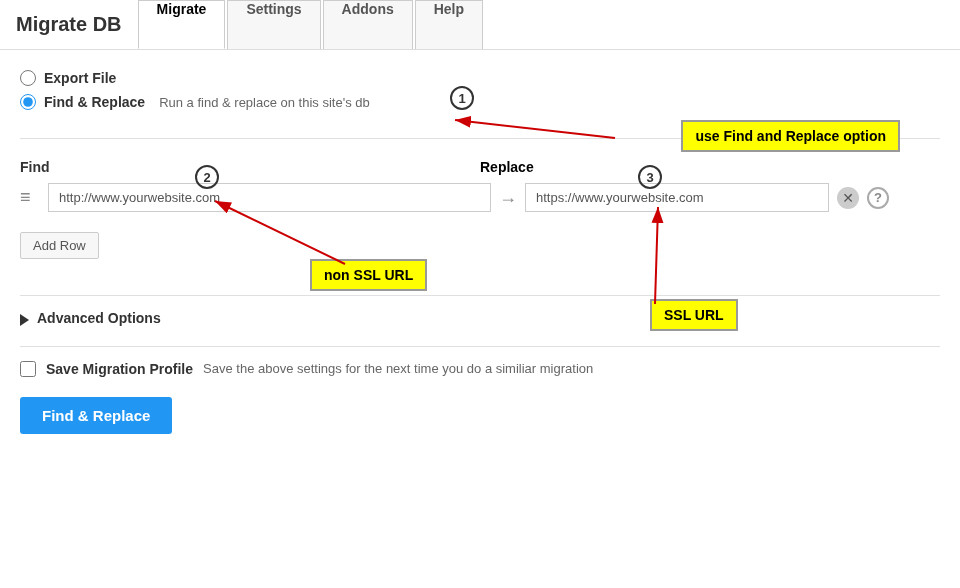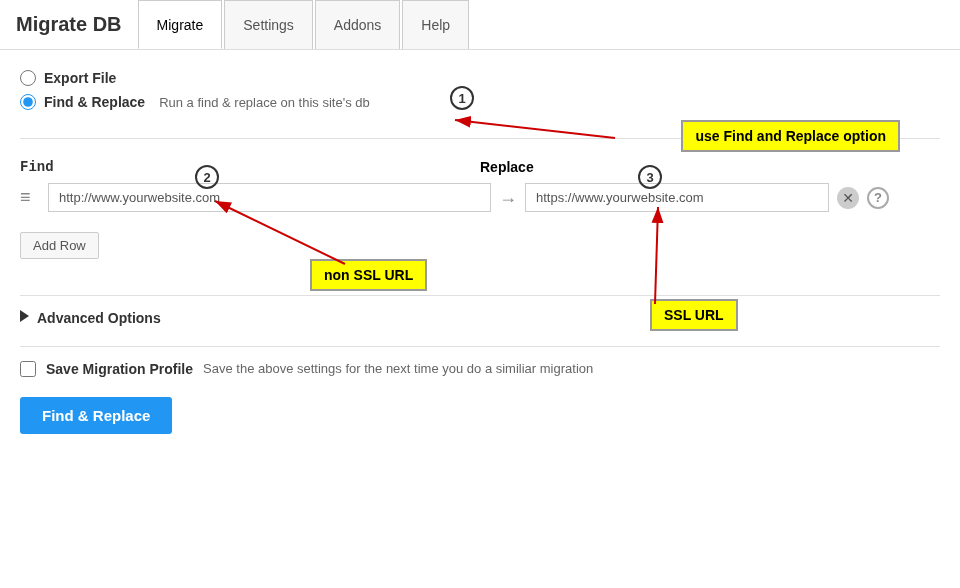--- a/index.html
+++ b/index.html
@@ -27,31 +27,31 @@
       color: #333;
       margin-right: 16px;
     }
     .nav-tabs {
       display: flex;
       gap: 0;
       height: 100%;
       align-items: stretch;
     }
     .nav-tab {
-      padding: 8px 18px;
-      display: flex;
-      align-items: center;
+      padding: 0 18px;
+      display: flex;
       border: 1px solid #ccc;
       border-bottom: none;
       background: #f7f7f7;
       cursor: pointer;
       font-size: 14px;
       color: #555;
       margin-right: 2px;
       position: relative;
+      font-weight: bold;
     }
     .nav-tab.active {
       background: #fff;
       color: #000;
       border-bottom: 1px solid #fff;
       z-index: 1;
     }
 
     
     .main {
@@ -132,21 +132,20 @@
     }
     .fr-headers {
       display: flex;
       margin-bottom: 8px;
     }
     .fr-header-find {
       width: 460px;
       font-weight: 700;
       font-size: 14px;
       color: #333;
-      font-family: Liberation Mono, monospace;
     }
     .fr-header-replace {
       font-weight: 700;
       font-size: 14px;
       color: #000000;
     }
     .fr-row {
       display: flex;
       align-items: center;
       gap: 8px;
@@ -216,21 +215,21 @@
     }
 
     
     .advanced-section {
       border-top: 1px solid #e0e0e0;
       padding-top: 14px;
       margin-bottom: 20px;
     }
     .advanced-toggle {
       display: flex;
-      align-items: flex-start;
+      align-items: flex-end;
       gap: 8px;
       cursor: pointer;
       font-weight: 700;
       font-size: 14px;
     }
     .triangle-right {
       width: 0;
       height: 0;
       border-top: 6px solid transparent;
       border-bottom: 6px solid transparent;

